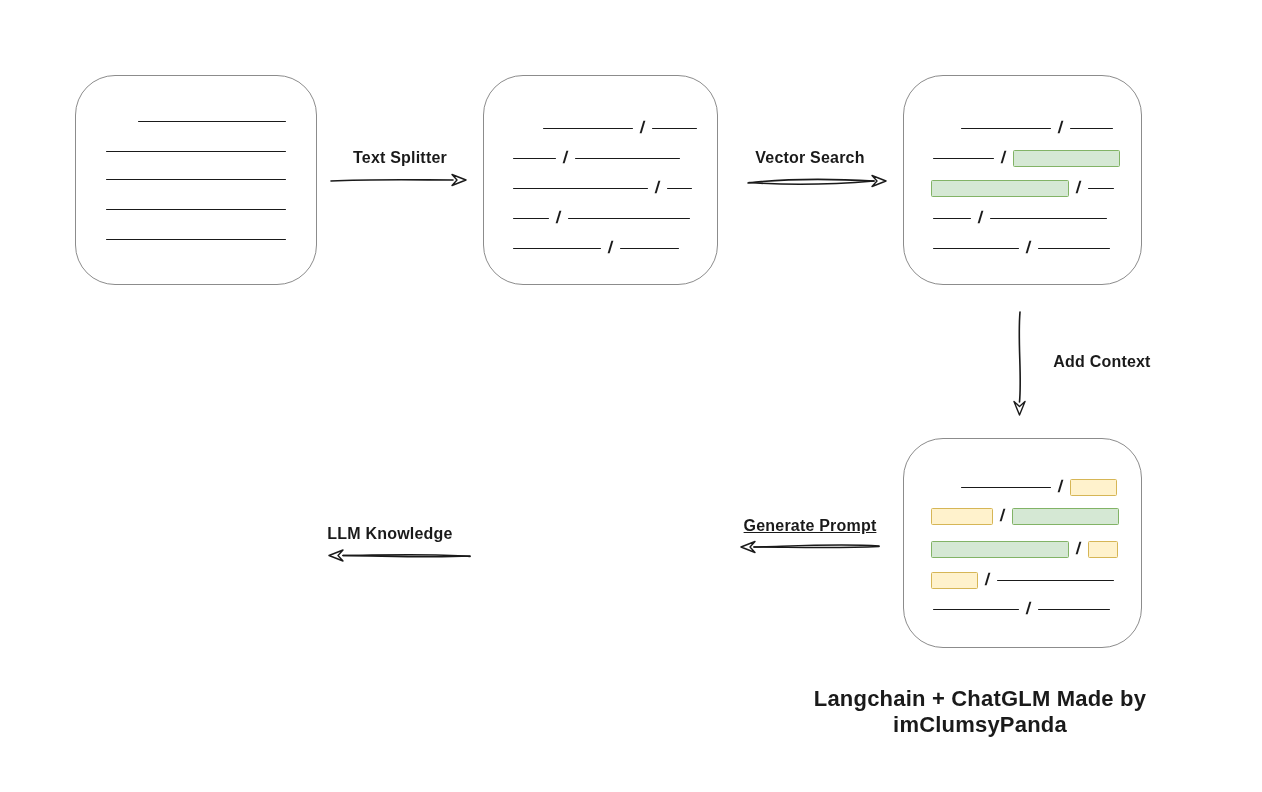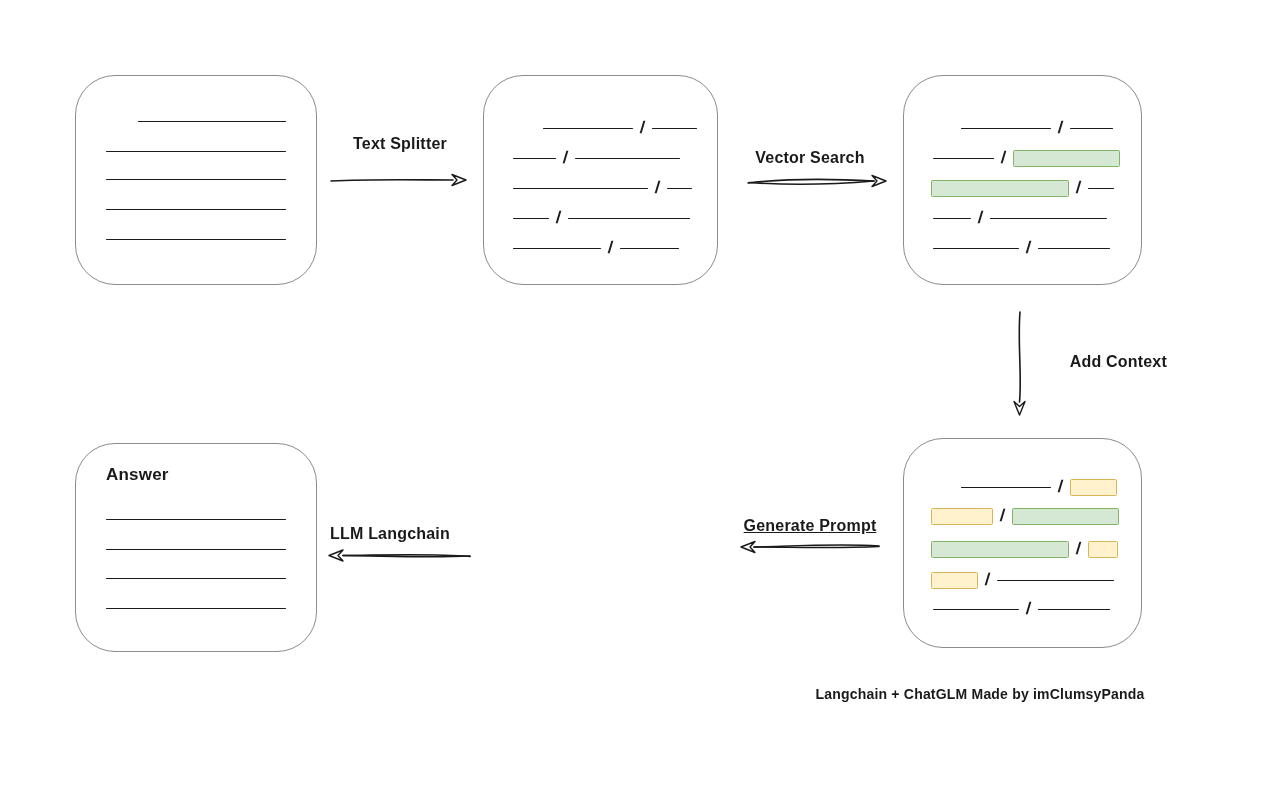--- a/index.html
+++ b/index.html
@@ -24,29 +24,29 @@
   .cell-line{display:inline-block;height:0;border-top:1.8px solid var(--ink);border-radius:1px;}
   .cell-slash{font-size:17px;font-weight:700;line-height:18px;transform:skewX(-6deg);}
   .cell-bar{display:inline-block;height:17px;border-radius:1.5px;}
   .bar-green {background:var(--green-fill); border:1.6px solid var(--green-stroke);}
   .bar-yellow{background:var(--yellow-fill);border:1.6px solid var(--yellow-stroke);}
   .bar-red   {background:var(--red-fill);   border:1.6px solid var(--red-stroke);}
   .cell-text{font-size:17px;font-weight:600;letter-spacing:.2px;white-space:nowrap;}
 
   .arrow-label{position:absolute;font-size:16px;font-weight:600;letter-spacing:.2px;white-space:nowrap;}
   .lbl-center{text-align:center;}
-  #lbl-text-splitter  {left:330px;top:135px;width:140px;}
+  #lbl-text-splitter  {left:330px;top:149px;width:140px;}
   #lbl-vector-search  {left:740px;top:149px;width:140px;text-align:center;}
-  #lbl-add-context    {left:1037px;top:353px;width:130px;text-align:right;}
+  #lbl-add-context    {left:1037px;top:353px;width:130px;text-align:center;}
   #lbl-generate-prompt{left:730px;top:517px;width:160px;text-decoration:underline;}
   #lbl-llm-response   {left:320px;top:525px;width:140px;}
 
   .arrow-layer{position:absolute;left:0;top:0;pointer-events:none;}
   .footer{position:absolute;left:760px;top:686px;width:440px;text-align:center;
-          font-size:14px;font-weight:600;letter-spacing:.2px;}
+          font-size:22px;font-weight:600;letter-spacing:.2px;}
 </style>
 </head>
 <body>
 
 <div class="canvas">
 
   <div class="node" id="node-source">
       <div class="row" style="left: 62px; top: 35px;">
         <span class="cell-line" style="width: 148px;"></span>
       </div>
@@ -137,37 +137,20 @@
         <span class="cell-bar bar-yellow" style="width: 47px;"></span>
         <span class="cell-slash">/</span>
         <span class="cell-line" style="width: 117px;"></span>
       </div>
       <div class="row" style="left: 29px; top: 160px;">
         <span class="cell-line" style="width: 86px;"></span>
         <span class="cell-slash">/</span>
         <span class="cell-line" style="width: 72px;"></span>
       </div>
     </div>
-  <div class="node" id="node-answer">
-      <div class="row" style="left: 30px; top: 21px;">
-        <span class="cell-text">Answer</span>
-      </div>
-      <div class="row" style="left: 30px; top: 65px;">
-        <span class="cell-line" style="width: 180px;"></span>
-      </div>
-      <div class="row" style="left: 30px; top: 95px;">
-        <span class="cell-line" style="width: 180px;"></span>
-      </div>
-      <div class="row" style="left: 30px; top: 124px;">
-        <span class="cell-line" style="width: 180px;"></span>
-      </div>
-      <div class="row" style="left: 30px; top: 154px;">
-        <span class="cell-line" style="width: 180px;"></span>
-      </div>
-    </div>
 
   <svg class="arrow-layer" width="1262" height="792" viewBox="0 0 1262 792">
     <g stroke="#1a1a1a" stroke-width="1.6" fill="none" stroke-linecap="round" stroke-linejoin="round">
 
       <g>
         <path d="M331,181 C372,179 420,180 453,180"></path>
         <path d="M452,174.5 L466,180 L452,185.5 L457,180 Z" fill="#ffffff" stroke-width="1.4"></path>
       </g>
 
       <g>
@@ -192,16 +175,16 @@
         <path d="M470,556 C428,557.8 390,556 343,555.5"></path>
         <path d="M343,550 L329,555.5 L343,561 L338,555.5 Z" fill="#ffffff" stroke-width="1.4"></path>
       </g>
     </g>
   </svg>
 
   <div class="arrow-label lbl-center" id="lbl-text-splitter">Text Splitter</div>
   <div class="arrow-label lbl-center" id="lbl-vector-search">Vector Search</div>
   <div class="arrow-label" id="lbl-add-context">Add Context</div>
   <div class="arrow-label lbl-center" id="lbl-generate-prompt">Generate Prompt</div>
-  <div class="arrow-label lbl-center" id="lbl-llm-response">LLM Langchain</div>
+  <div class="arrow-label lbl-center" id="lbl-llm-response">LLM Knowledge</div>
 
   <div class="footer">Langchain + ChatGLM Made by imClumsyPanda</div>
 </div>
 
 </body></html>

